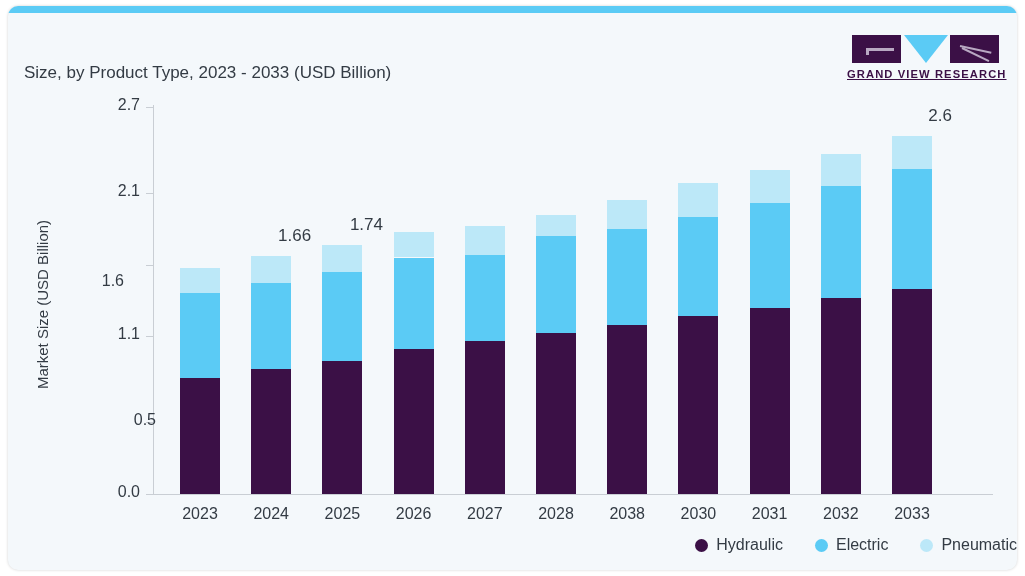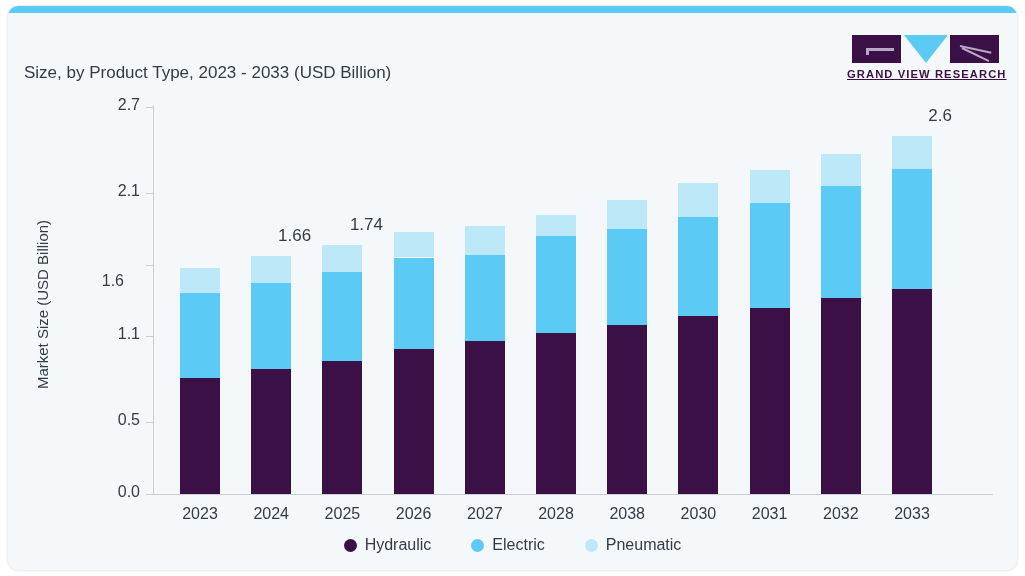--- a/index.html
+++ b/index.html
@@ -186,23 +186,23 @@
     white-space: nowrap;
   }
 
   
   #legend {
     position: absolute;
     left: 0;
     top: 530px;
     width: 1009px;
     display: flex;
-    justify-content: center;
+    justify-content: flex-end;
     align-items: center;
-    gap: 40px;
+    gap: 32px;
   }
   .legend-item {
     display: flex;
     align-items: center;
     gap: 8px;
   }
   .legend-dot {
     width: 13px;
     height: 13px;
     border-radius: 50%;
@@ -241,21 +241,21 @@
   </div>
 
   <div id="plot">
     <div id="axis-title">Market Size (USD Billion)</div>
     <div id="y-axis-line"></div>
     <div id="x-axis-line"></div>
     <div id="y-ticks">
         <div class="y-tick" style="top: 488px;"></div>
         <div class="y-label" style="left: 72px; right: auto; top: 477px;">0.0</div>
         <div class="y-tick" style="top: 416.333px;"></div>
-        <div class="y-label" style="left: 72px; right: auto; top: 405.333px;">0.5</div>
+        <div class="y-label" style="left: 88px; right: auto; top: 405.333px;">0.5</div>
         <div class="y-tick" style="top: 330.333px;"></div>
         <div class="y-label" style="left: 72px; right: auto; top: 319.333px;">1.1</div>
         <div class="y-tick" style="top: 258.667px;"></div>
         <div class="y-label" style="left: 56px; right: auto; top: 247.667px; margin-top: 18px;">1.6</div>
         <div class="y-tick" style="top: 187px;"></div>
         <div class="y-label" style="left: 72px; right: auto; top: 176px;">2.1</div>
         <div class="y-tick" style="top: 101px;"></div>
         <div class="y-label" style="left: 72px; right: auto; top: 90px;">2.7</div>
       </div>
     <div id="bars">

